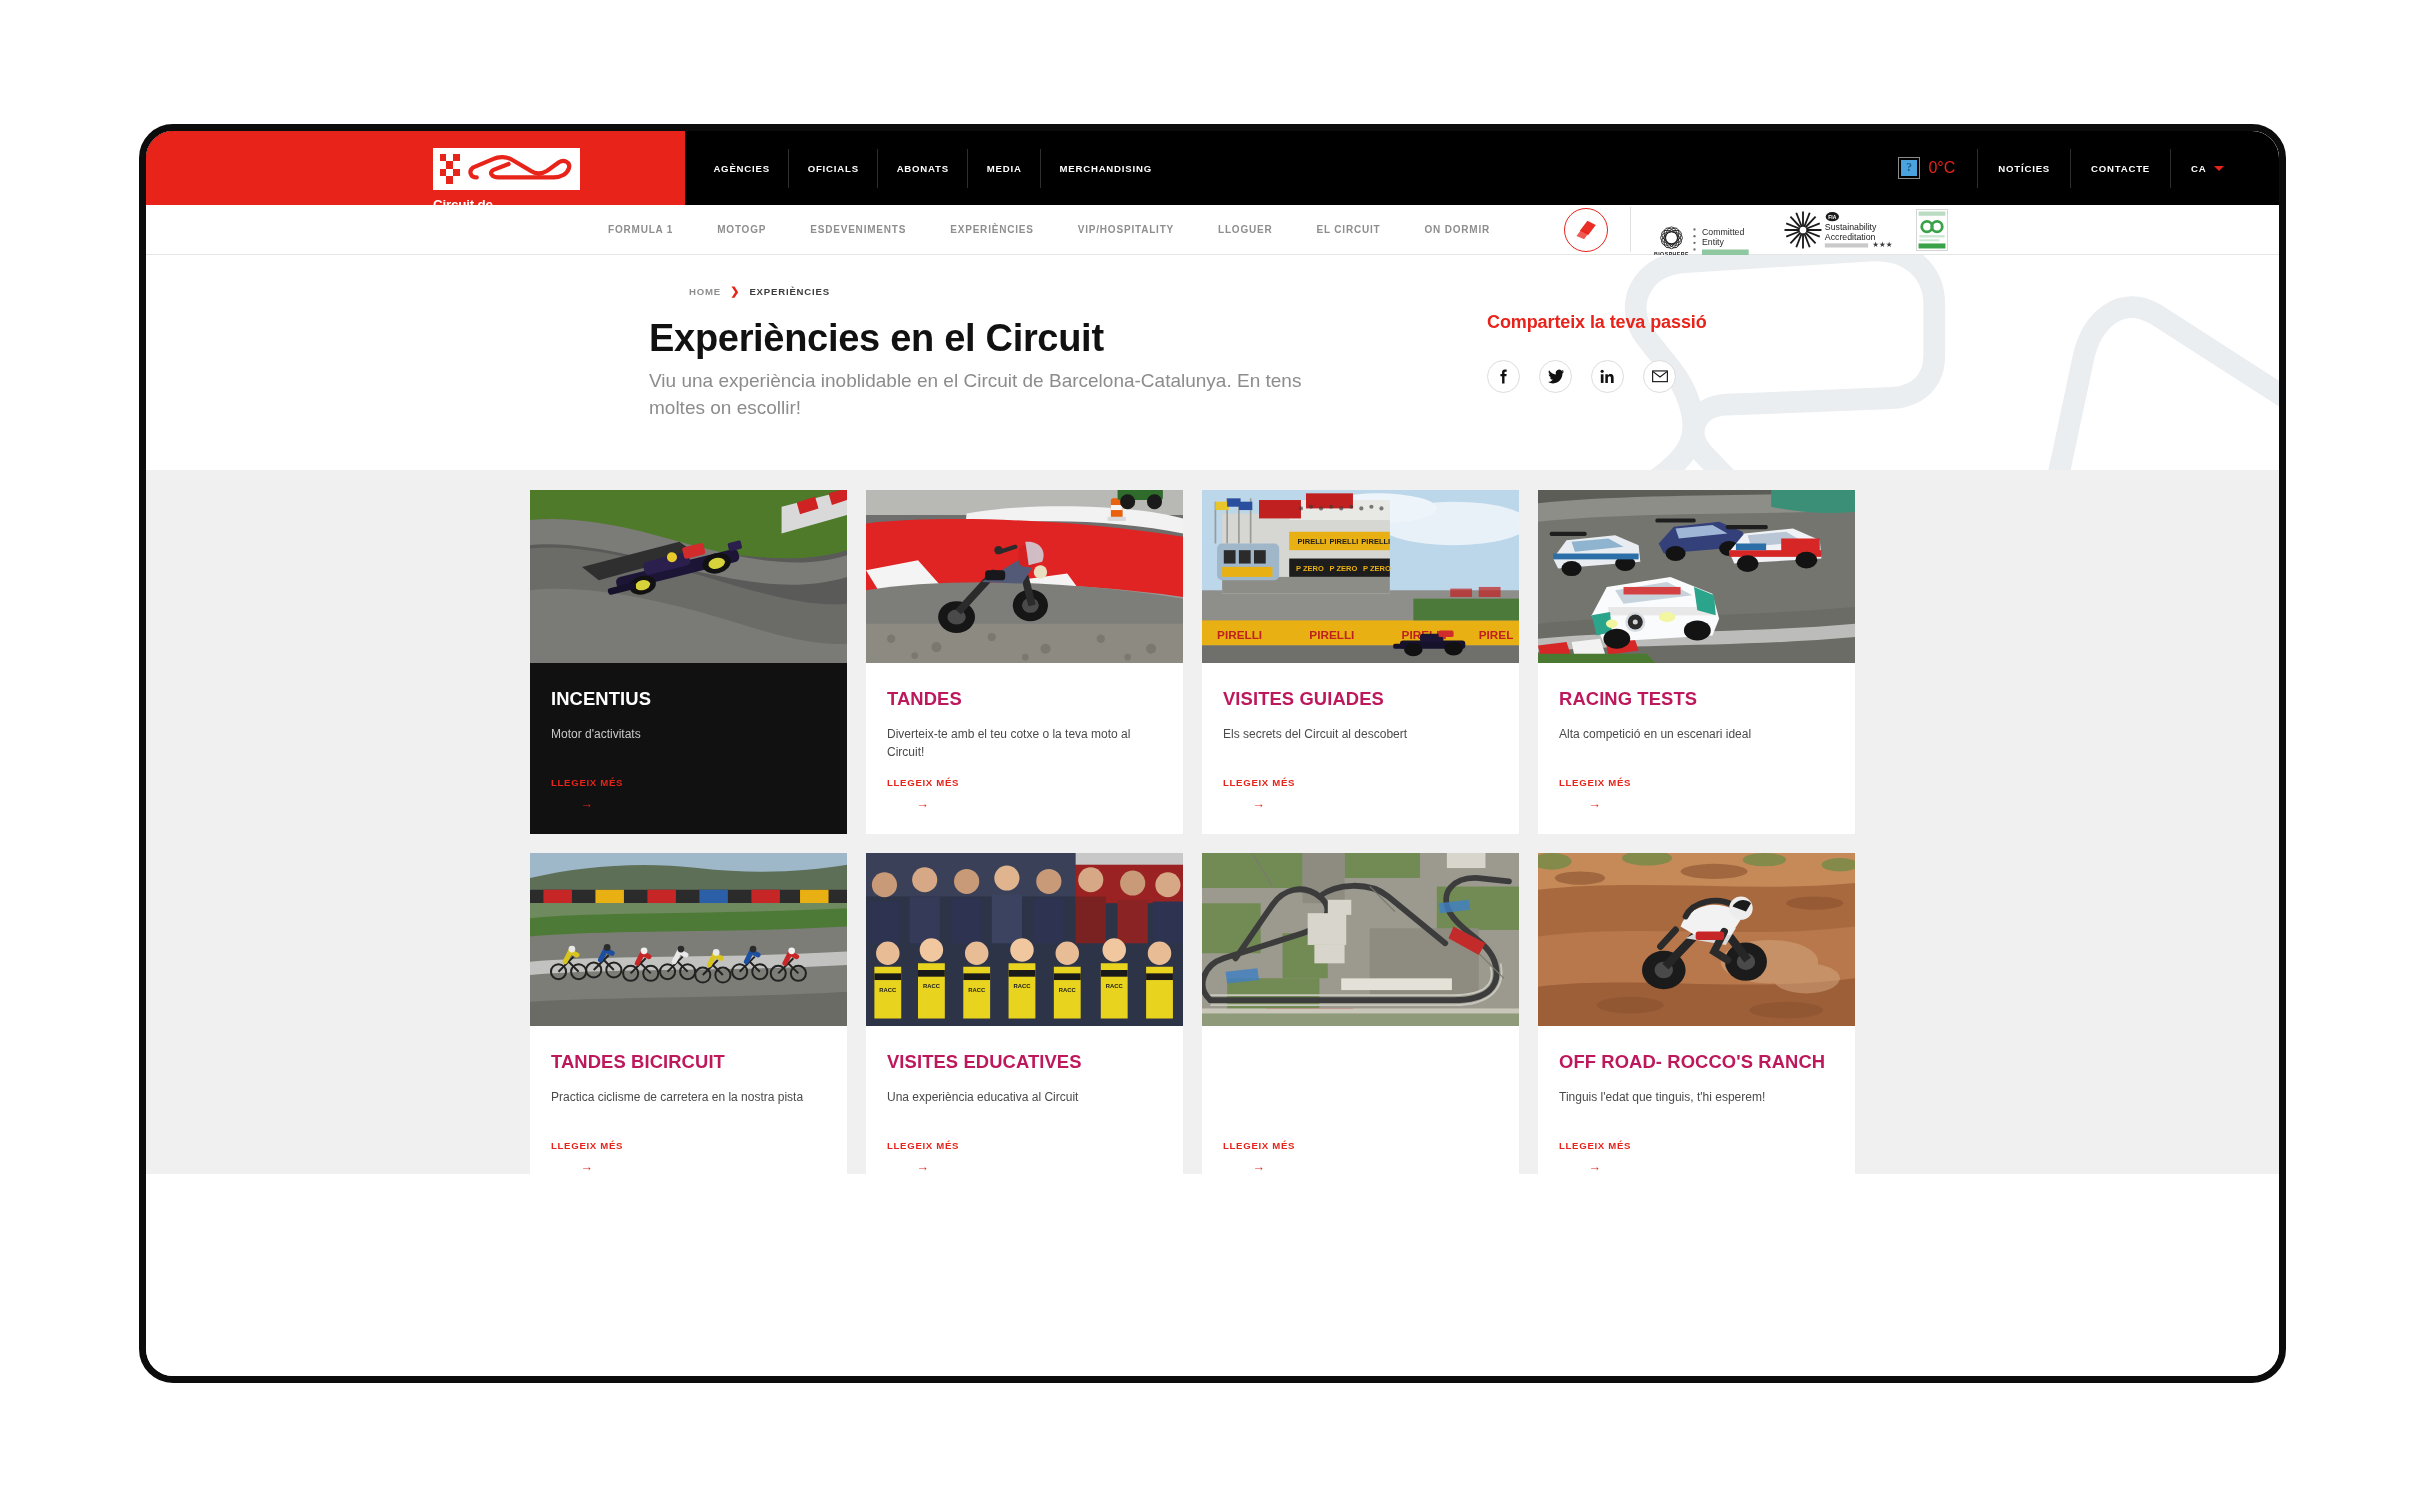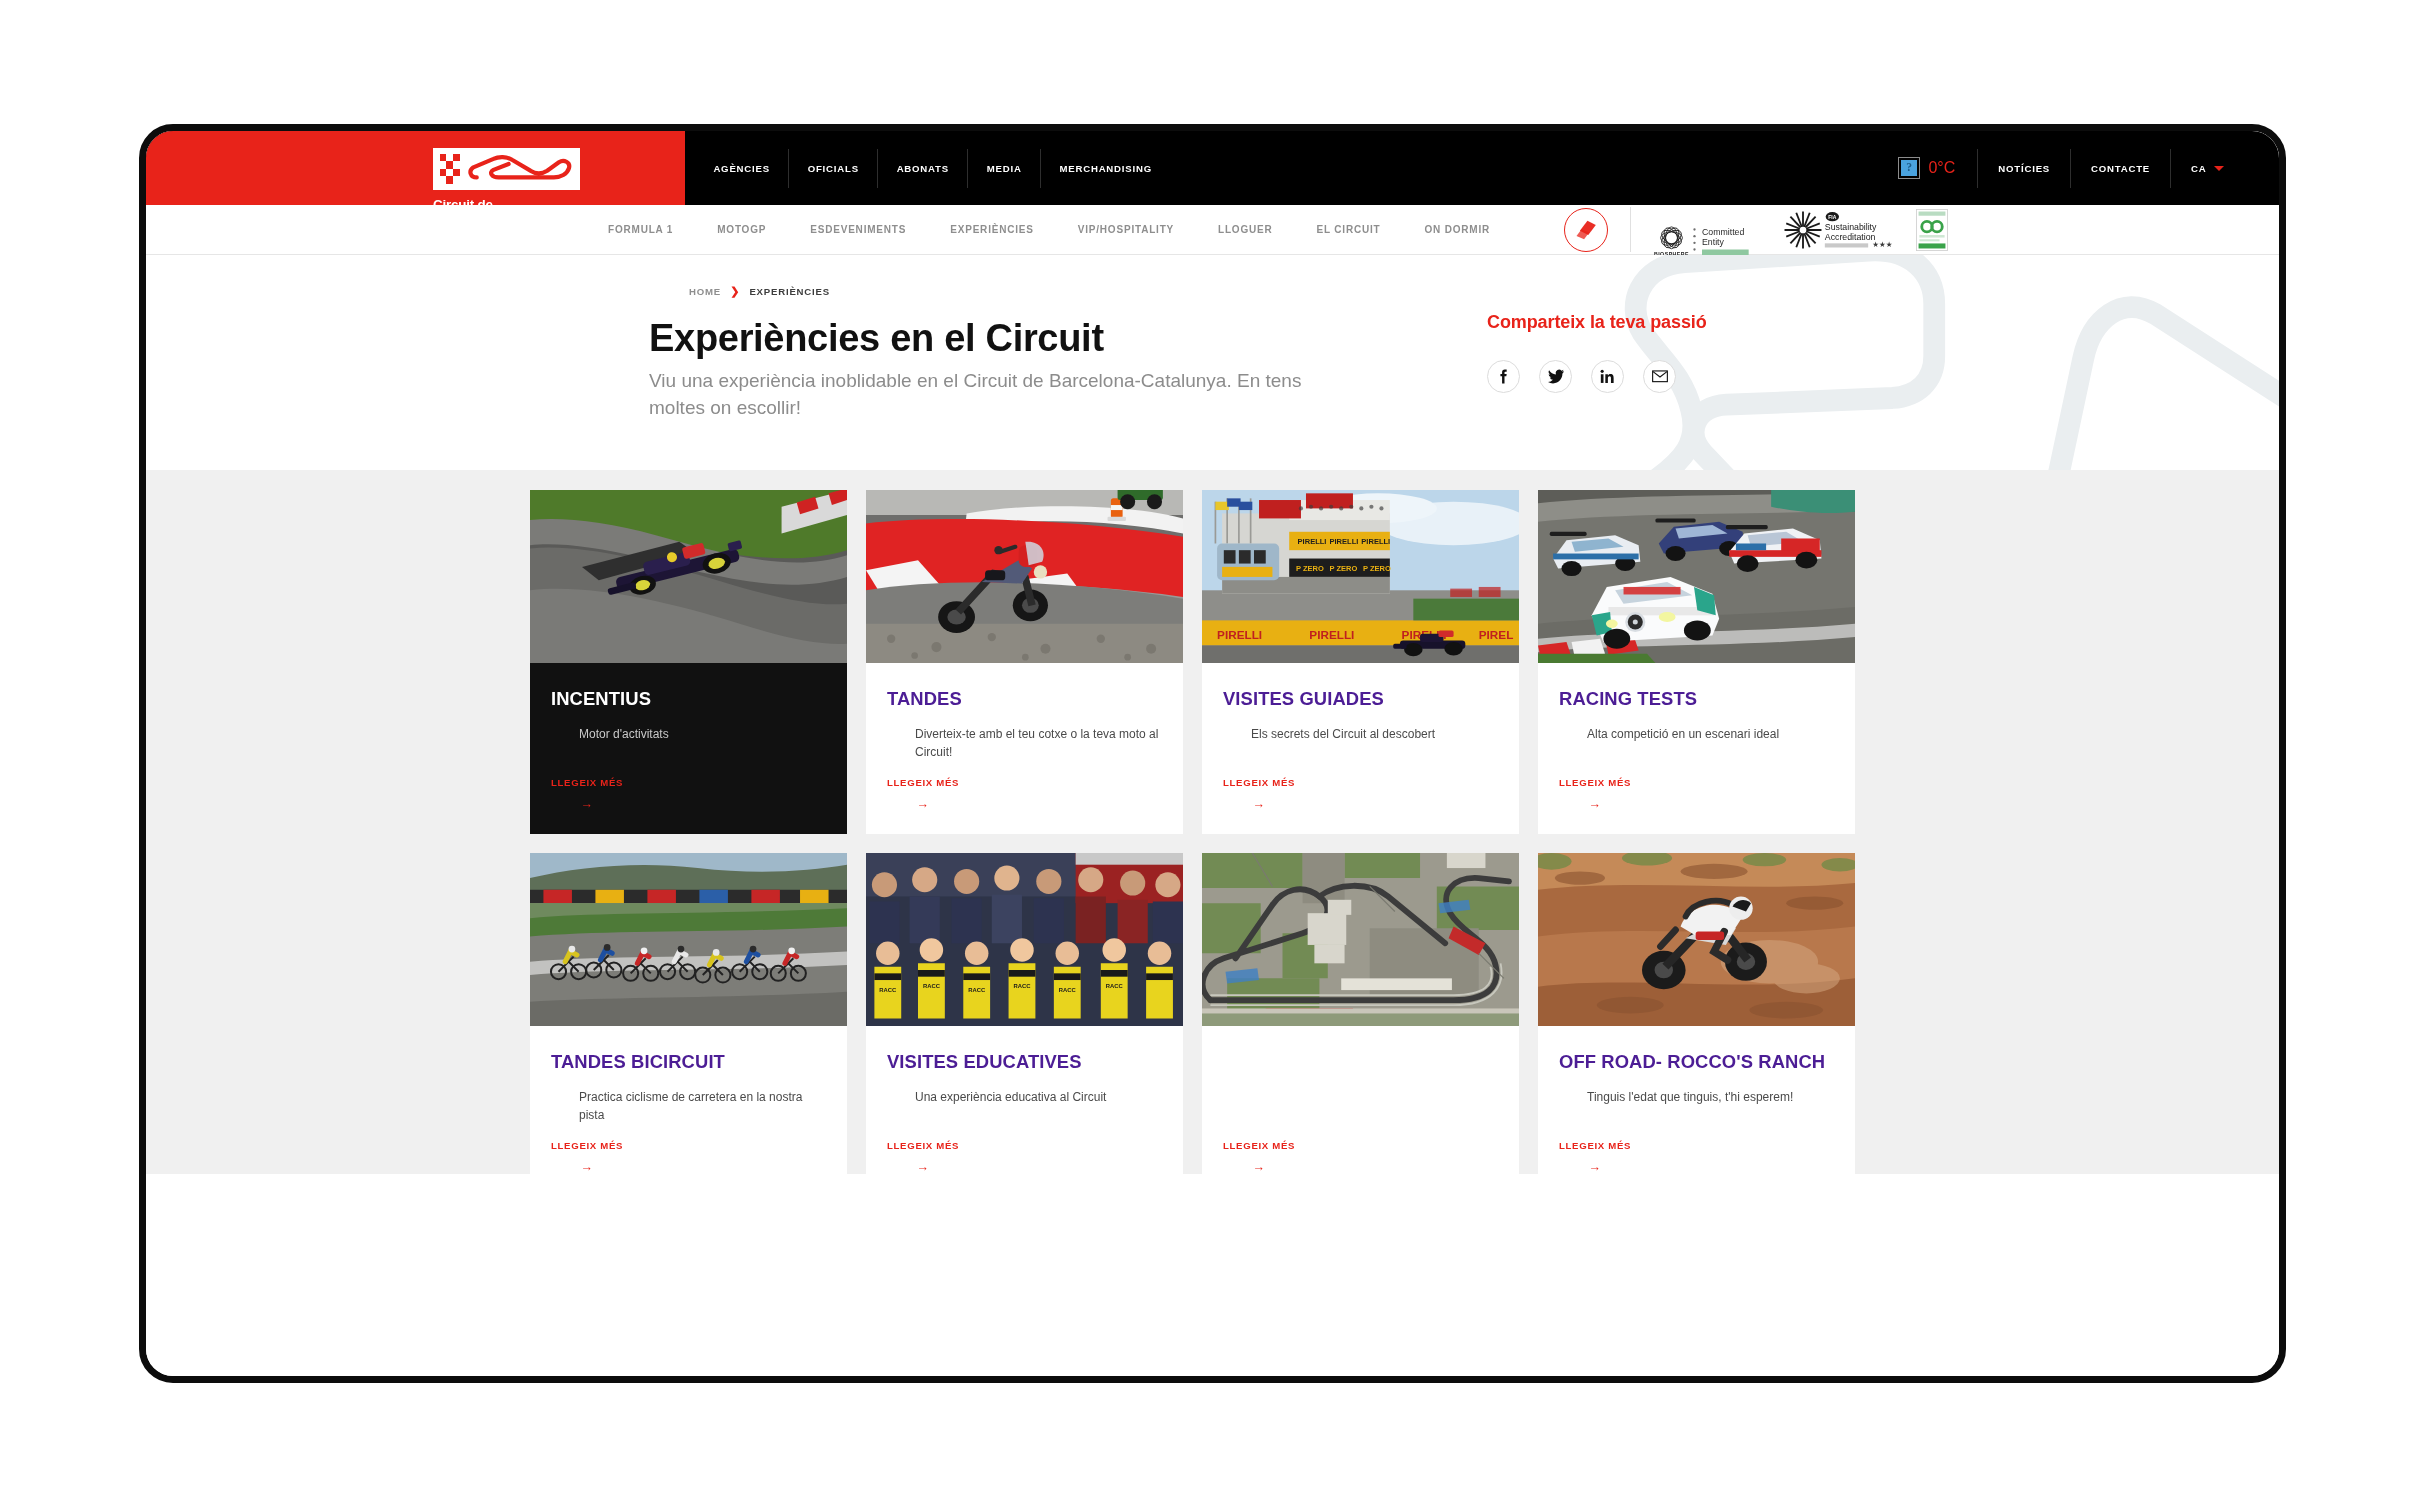--- a/index.html
+++ b/index.html
@@ -217,26 +217,26 @@
     position: relative;
     overflow: hidden;
   }
   .card-img { width: 100%; height: 173px; position: relative; overflow: hidden; }
   .card-img svg { display: block; width: 100%; height: 100%; }
   .card-body {
     position: absolute; left: 0; right: 0; top: 173px; bottom: 0;
     padding: 25px 21px 0 21px;
   }
   .card-title {
-    font-size: 18.4px; font-weight: 700; color: #4c1d95; letter-spacing: 0.1px;
+    font-size: 18.4px; font-weight: 700; color: #be185d; letter-spacing: 0.1px;
     line-height: 1.18;
   }
   .card-desc {
     margin-top: 15px;
-    font-size: 12px; line-height: 1.5; color: #4a4a4a; font-weight: 400; margin-left: 28px;
+    font-size: 12px; line-height: 1.5; color: #4a4a4a; font-weight: 400;
   }
   .card-cta {
     position: absolute; left: 21px; bottom: 23.5px;
     display: flex; align-items: center; gap: 10px;
     color: #e8231a; font-size: 9.6px; font-weight: 700; letter-spacing: 0.7px;
     text-decoration: none;
     flex-direction: column;
   }
   .card-cta .arrow { font-size: 12.6px; font-weight: 400; line-height: 1; }
 

